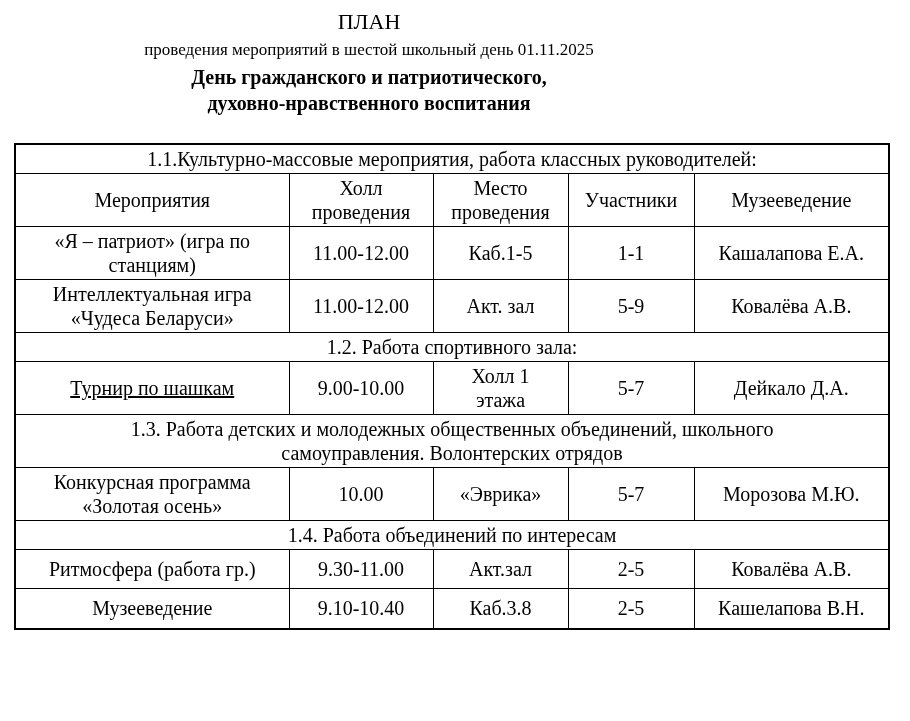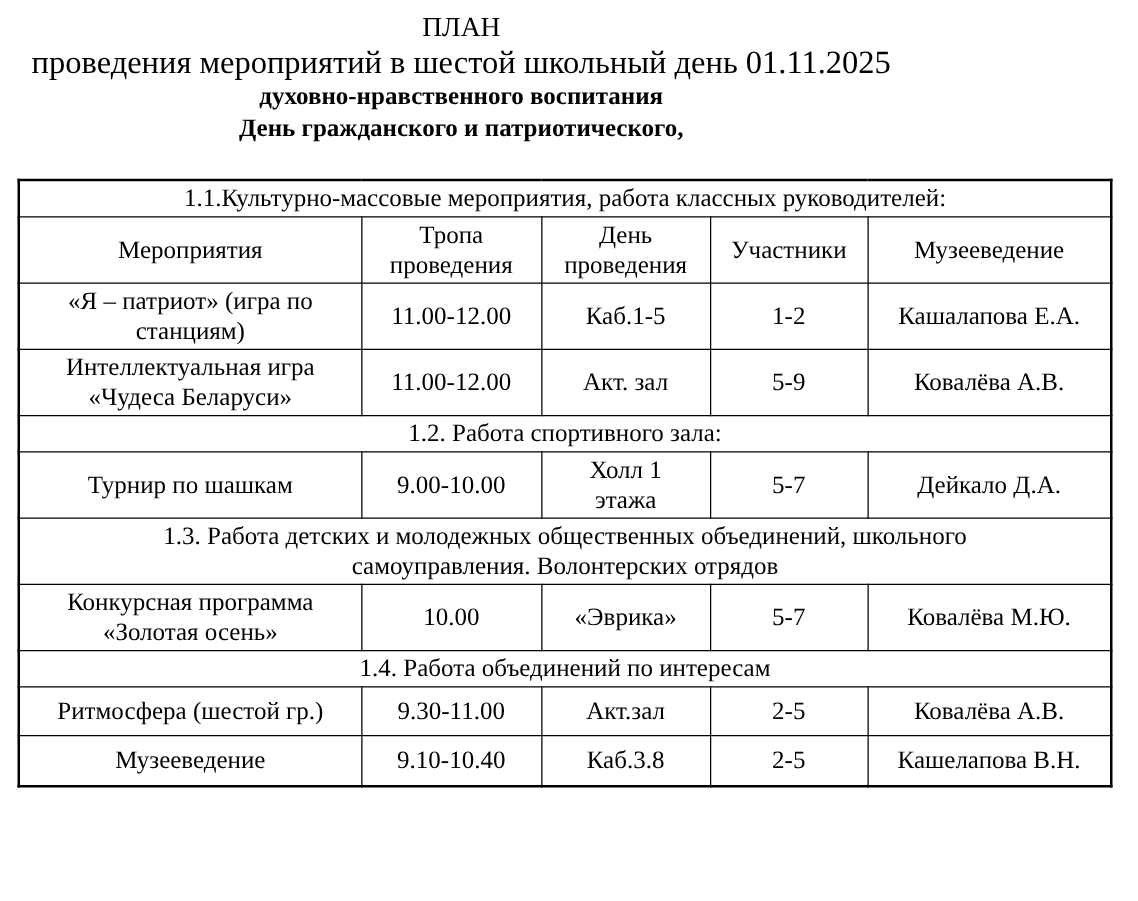--- a/index.html
+++ b/index.html
@@ -19,21 +19,21 @@
   }
   .titles {
     text-align: center;
     padding-top: 8px;
   }
   .title-main {
     font-size: 22px;
     line-height: 28px;
   }
   .title-sub {
-    font-size: 26px;
+    font-size: 17px;
     line-height: 28px;
   }
   .title-bold {
     font-size: 20px;
     line-height: 26px;
     font-weight: bold;
   }
   table.plan {
     border-collapse: collapse;
     table-layout: fixed;
@@ -54,65 +54,66 @@
   }
   tr.section-row td {
     font-size: 20px;
     text-align: center;
     vertical-align: middle;
   }
   td.cell-left {
     text-align: left;
     vertical-align: top;
     padding-left: 8px;
+    text-decoration: underline;
   }
   td.cell-top {
     vertical-align: top;
   }
 </style>
 </head>
 <body>
 
 <div class="page">
 
   <div class="titles">
     <div class="title-main">ПЛАН</div>
     <div class="title-sub">проведения мероприятий в шестой школьный день 01.11.2025</div>
+    <div class="title-bold">День гражданского и патриотического,</div>
     <div class="title-bold">духовно-нравственного воспитания</div>
-    <div class="title-bold">День гражданского и патриотического,</div>
   </div>
 
   <table class="plan">
     <colgroup>
       <col style="width:274px">
       <col style="width:144px">
       <col style="width:135px">
       <col style="width:126px">
       <col style="width:195px">
     </colgroup>
 
     <tbody>
         <tr class="section-row" style="height:26px">
       <td colspan="5">1.1.Культурно-массовые мероприятия, работа классных руководителей:</td>
     </tr>
 
     <tr style="height:49px">
       <td>Мероприятия</td>
-      <td>Тропа проведения</td>
-      <td>День проведения</td>
+      <td>Холл проведения</td>
+      <td>Место проведения</td>
       <td>Участники</td>
       <td>Музееведение</td>
     </tr>
 
     <tr style="height:51px">
       <td>«Я – патриот» (игра по
 станциям)</td>
       <td>11.00-12.00</td>
       <td>Каб.1-5</td>
-      <td>1-2</td>
+      <td>1-1</td>
       <td>Кашалапова Е.А.</td>
     </tr>
 
     <tr style="height:52px">
       <td>Интеллектуальная игра
 «Чудеса Беларуси»</td>
       <td>11.00-12.00</td>
       <td>Акт. зал</td>
       <td>5-9</td>
       <td>Ковалёва А.В.</td>
@@ -136,29 +137,29 @@
       <td colspan="5">1.3. Работа детских и молодежных общественных объединений, школьного
 самоуправления. Волонтерских отрядов</td>
     </tr>
 
     <tr style="height:52px">
       <td>Конкурсная программа
 «Золотая осень»</td>
       <td>10.00</td>
       <td>«Эврика»</td>
       <td>5-7</td>
-      <td>Ковалёва М.Ю.</td>
+      <td>Морозова М.Ю.</td>
     </tr>
 
     <tr class="section-row" style="height:25px">
       <td colspan="5">1.4. Работа объединений по интересам</td>
     </tr>
 
     <tr style="height:39px">
-      <td>Ритмосфера (шестой гр.)</td>
+      <td>Ритмосфера (работа гр.)</td>
       <td>9.30-11.00</td>
       <td>Акт.зал</td>
       <td>2-5</td>
       <td>Ковалёва А.В.</td>
     </tr>
 
 
     <tr style="height:40px">
       <td>Музееведение</td>
       <td>9.10-10.40</td>

